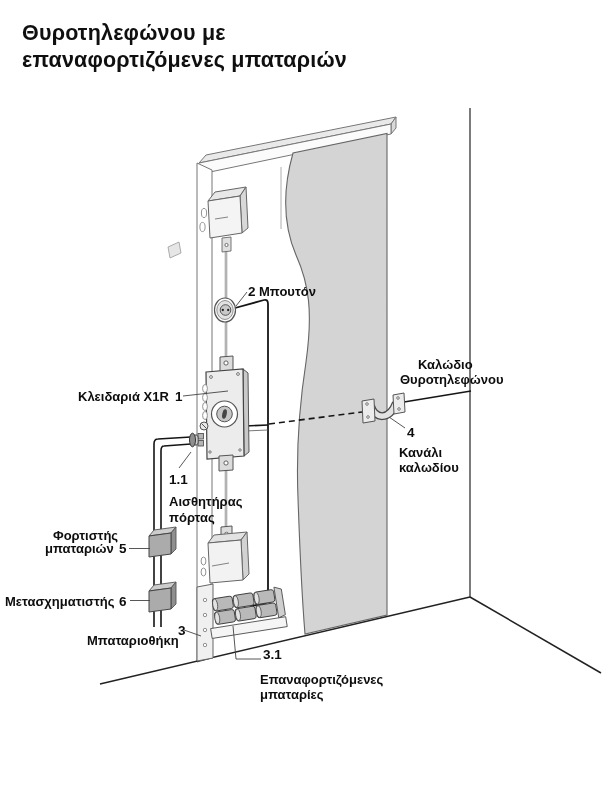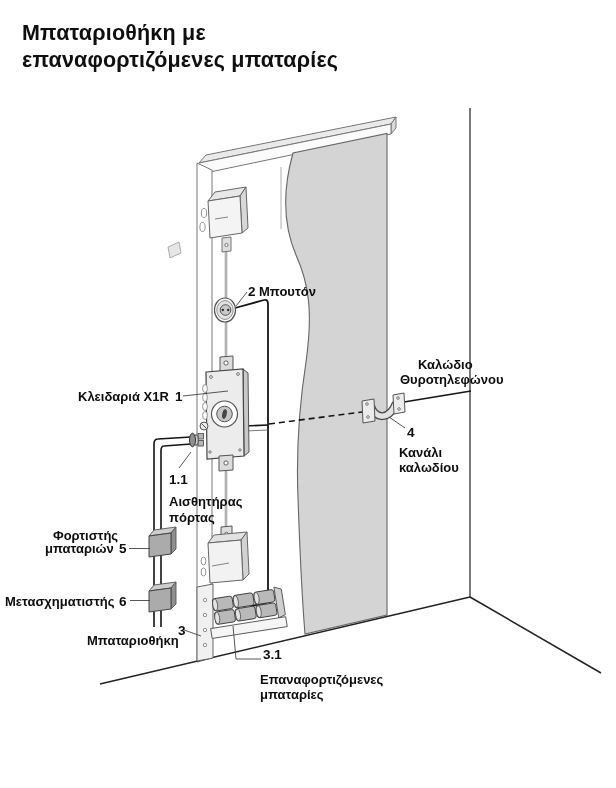--- a/index.html
+++ b/index.html
@@ -18,22 +18,22 @@
   text{
     font-family:"Liberation Sans",sans-serif;
     font-size:13px;font-weight:700;fill:#0d0d0d;
   }
   text.num{font-size:13.5px;}
 </style>
 </head>
 <body>
 
 <div class="title">
-  <span>Μπαταριοθήκη με</span>
-  <span>επαναφορτιζόμενες μπαταρίες</span>
+  <span>Θυροτηλεφώνου με</span>
+  <span>επαναφορτιζόμενες μπαταριών</span>
 </div>
 
 <svg width="616" height="788" viewBox="0 0 616 788">
 
   <g>
     <polygon points="199,163 206,155 396,117 391,124" fill="#e9e9e9" stroke="#777" stroke-width="1"></polygon>
     <polygon points="391,124 396,117 396,128 391,134" fill="#d9d9d9" stroke="#777" stroke-width="1"></polygon>
     <polygon points="199,163 391,124 391,134 210,172 197,166" fill="#fbfbfb" stroke="#777" stroke-width="1"></polygon>
   </g>
 

